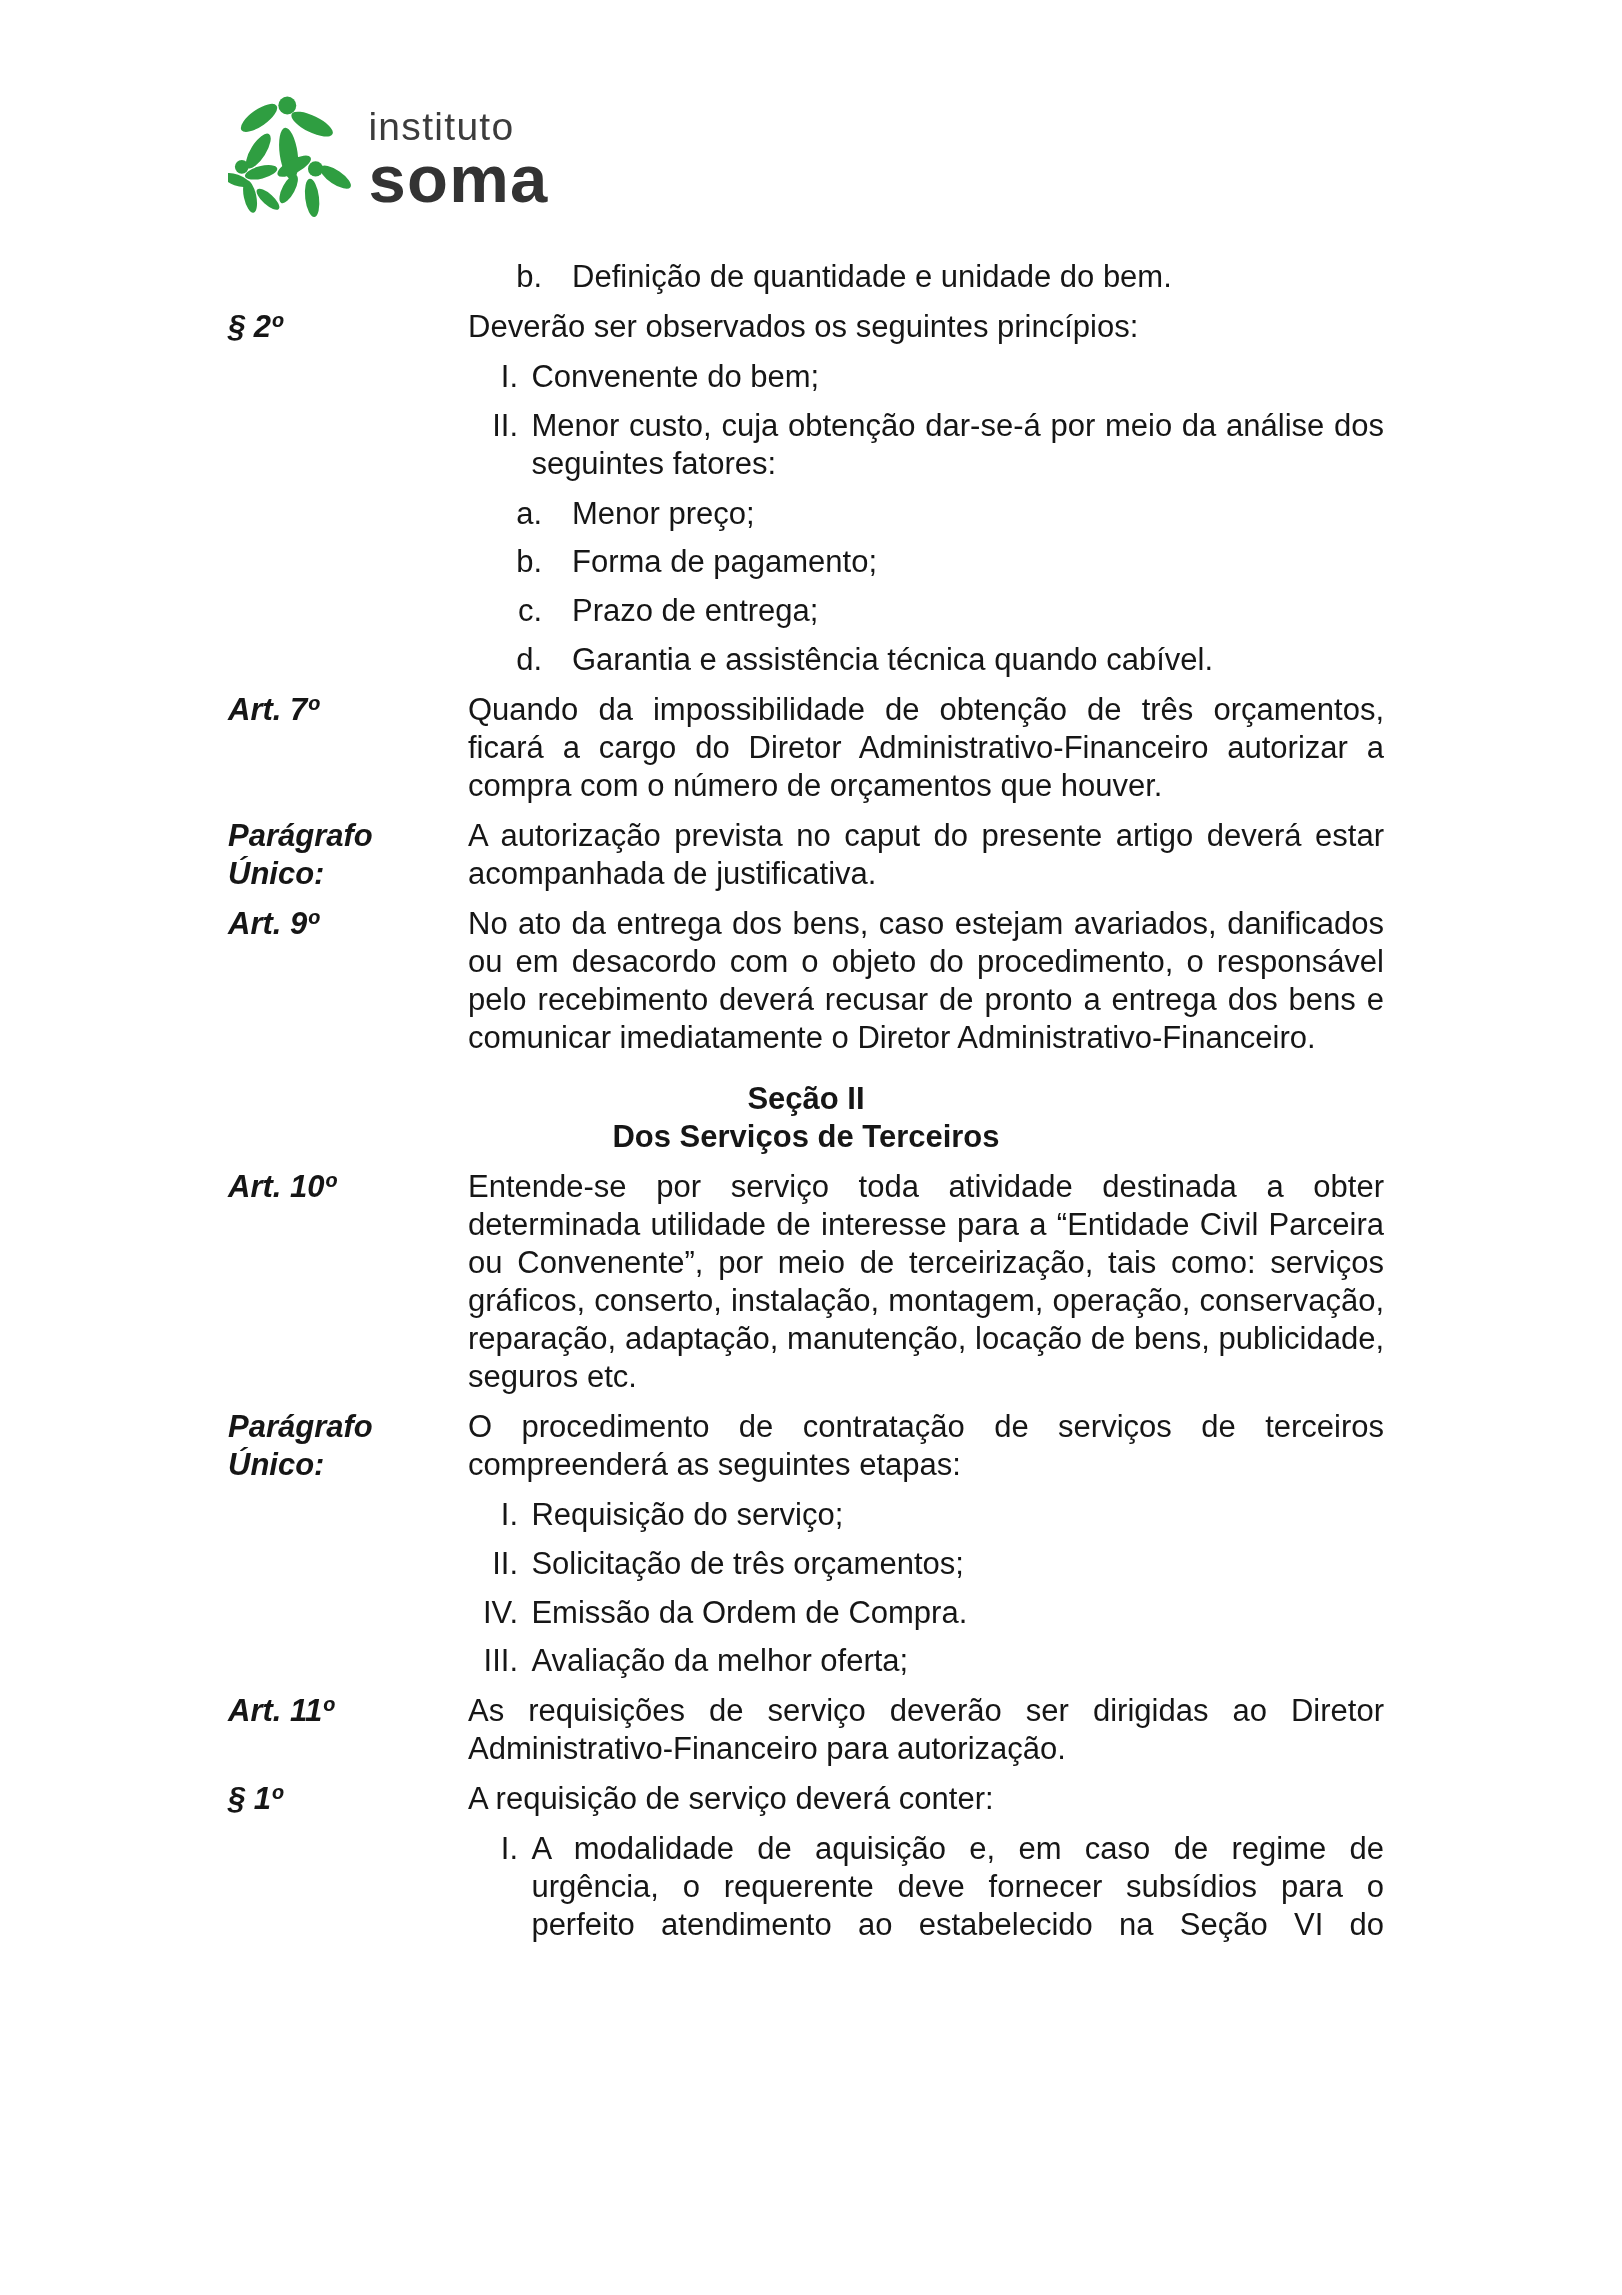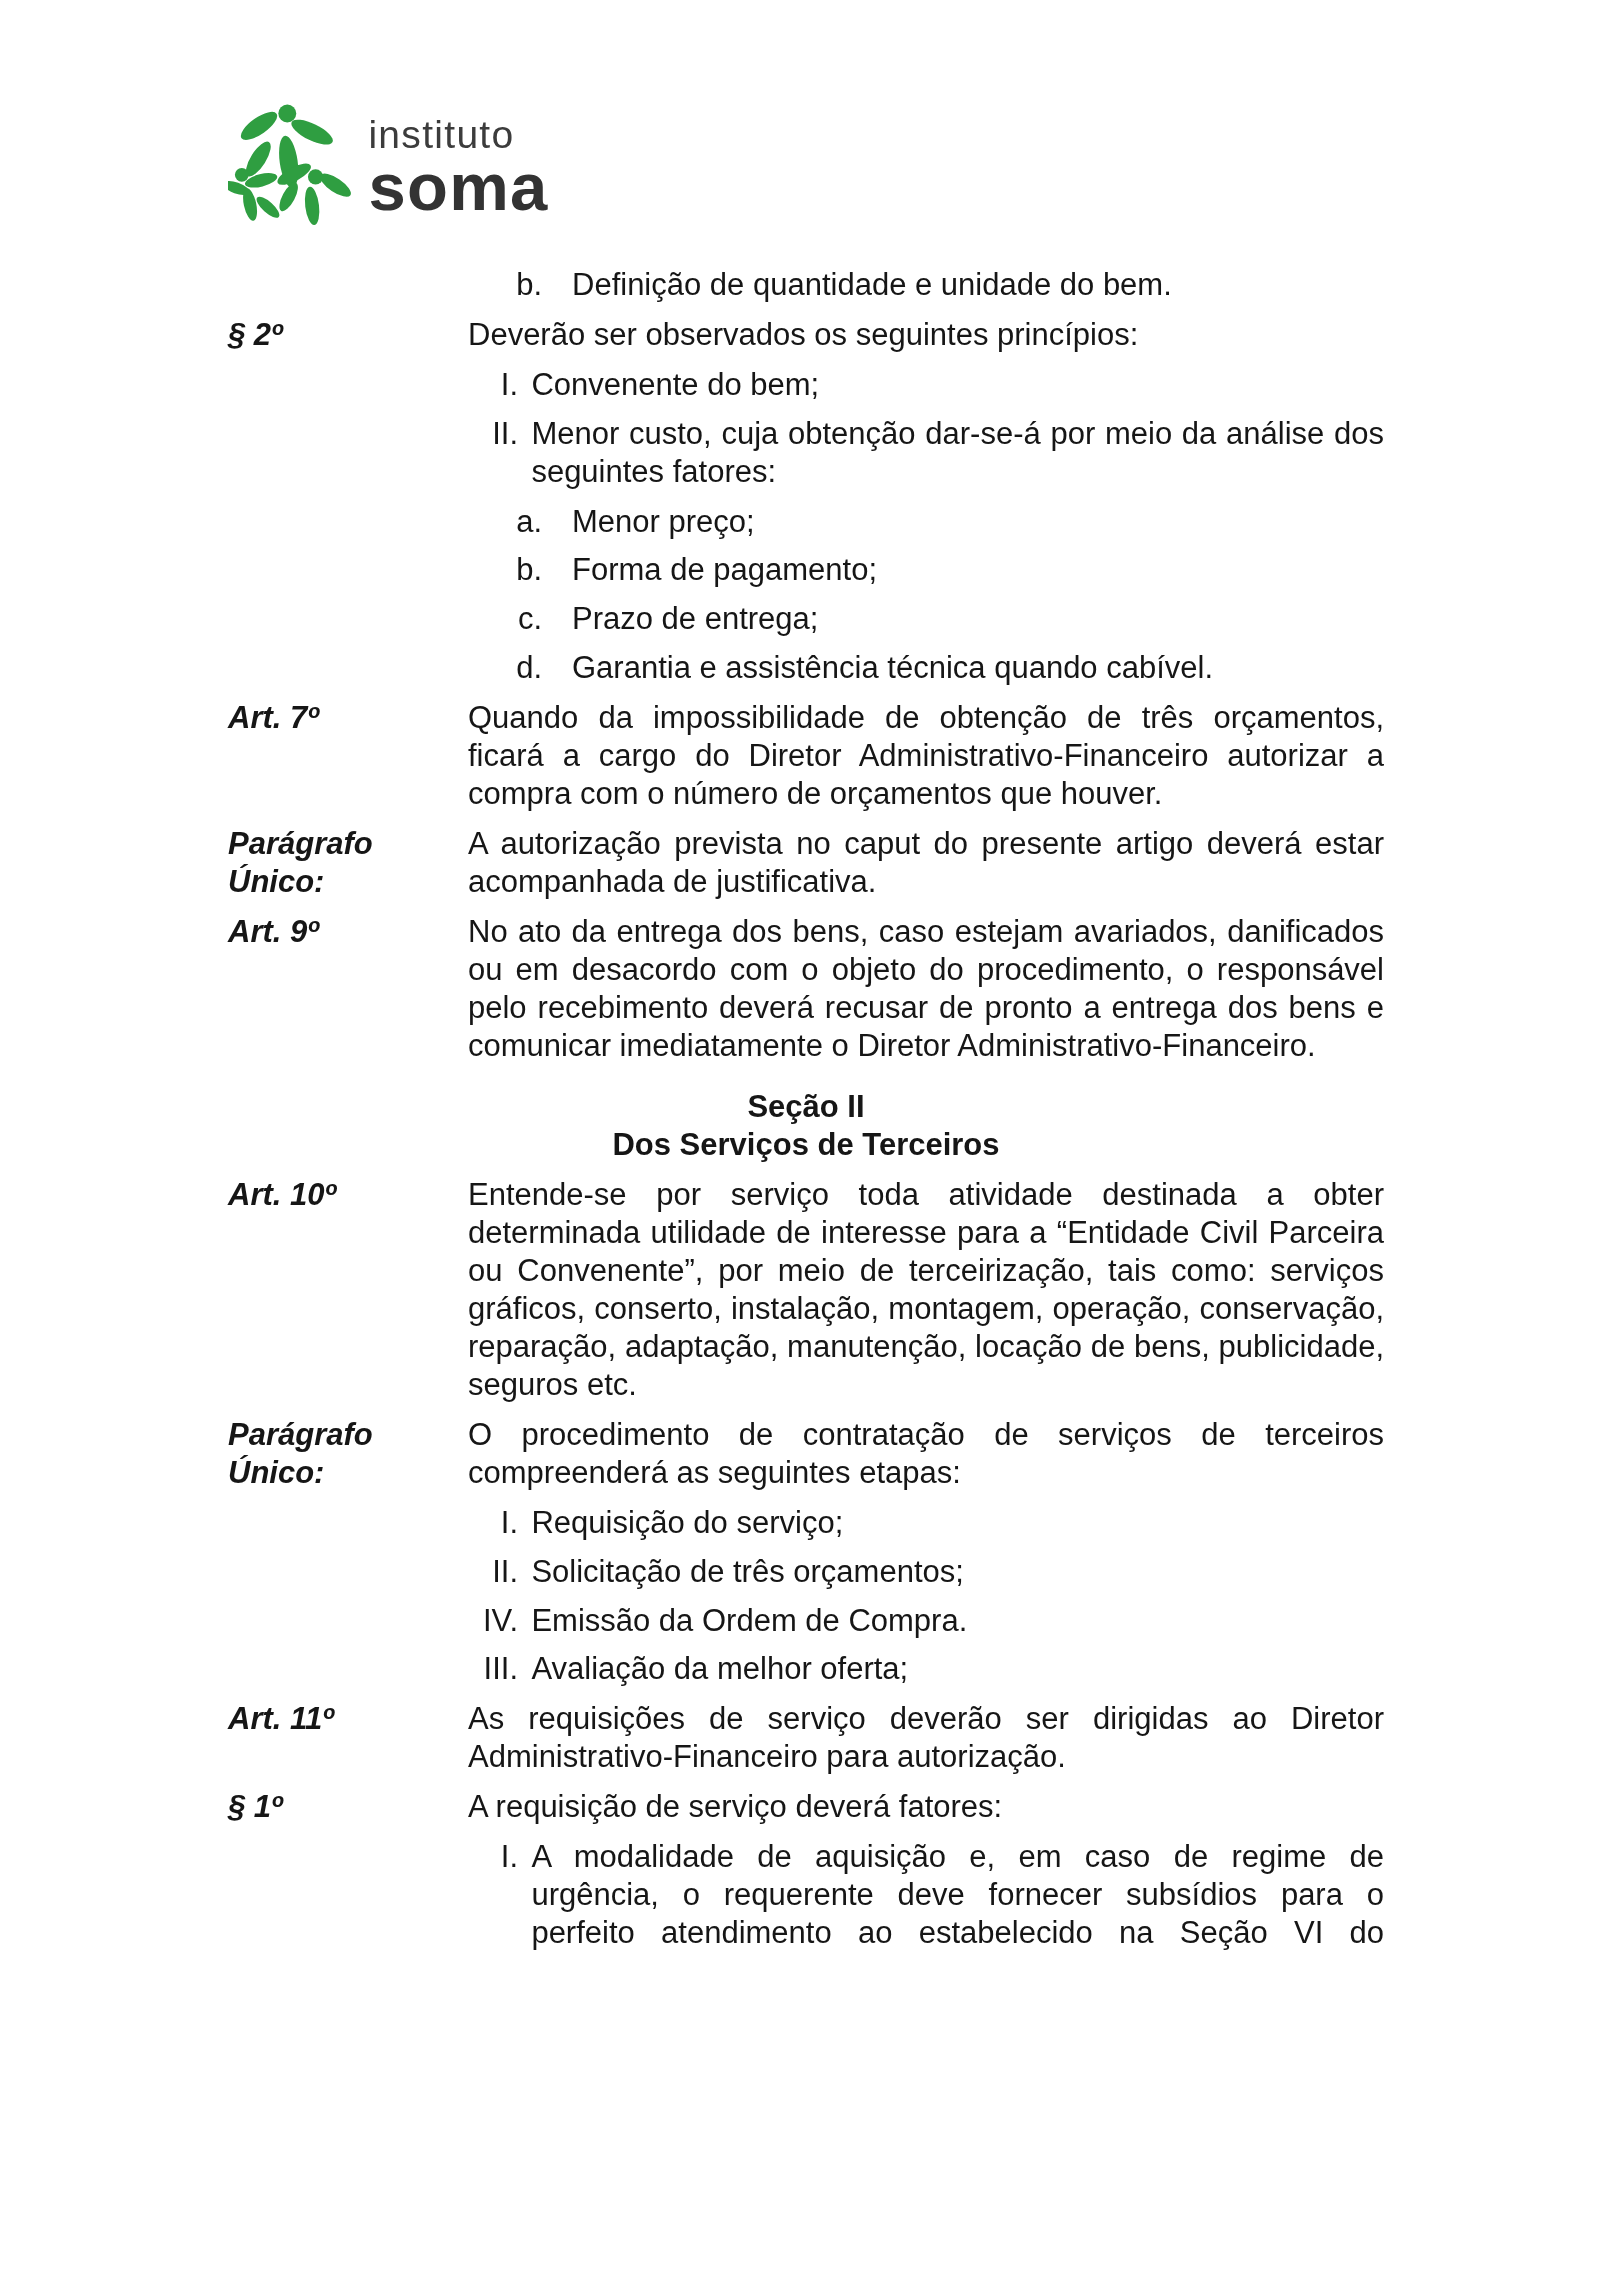--- a/index.html
+++ b/index.html
@@ -1,19 +1,19 @@
 <!DOCTYPE html>
 <html lang="pt-br" style="--footer-dark: #2e2f33; --footer-green: #7aad3e;font-size:10.7px"><head>
 <meta charset="utf-8">
 <style>
   html,body{margin:0;padding:0;background:#ffffff;}
   .page{
     position:relative;
     width:1623px;height:1949px;
-    margin:8px auto;
+    margin:0 auto;
     background:#fff;
     overflow:hidden;
     font-family:"Liberation Sans", sans-serif;
     color:#161616;
   }
 
   
   .logo{position:absolute;left:228px;top:94px;display:flex;align-items:flex-start;}
   .logo-leaves{width:131px;height:125px;flex:none;}
   .logo-text{margin-left:9.4px;display:flex;flex-direction:column;}
@@ -166,21 +166,21 @@
           <span class="li-marker">III.</span>
           <span class="li-text">Avaliação da melhor oferta;</span>
         </div>
       </div>
       <div class="row">
         <div class="row-label">Art. 11º</div>
         <div class="row-text">As requisições de serviço deverão ser dirigidas ao Diretor Administrativo-Financeiro para autorização.</div>
       </div>
       <div class="row">
         <div class="row-label">§ 1º</div>
-        <div class="row-text">A requisição de serviço deverá fatores:</div>
+        <div class="row-text">A requisição de serviço deverá conter:</div>
       </div>
       <div class="list list-roman">
         <div class="li">
           <span class="li-marker">I.</span>
           <span class="li-text">A modalidade de aquisição e, em caso de regime de urgência, o requerente deve fornecer subsídios para o perfeito atendimento ao estabelecido na Seção VI do presente Capítulo.</span>
         </div>
       </div>
     </main>
 
   <div class="footer-dark"></div>

